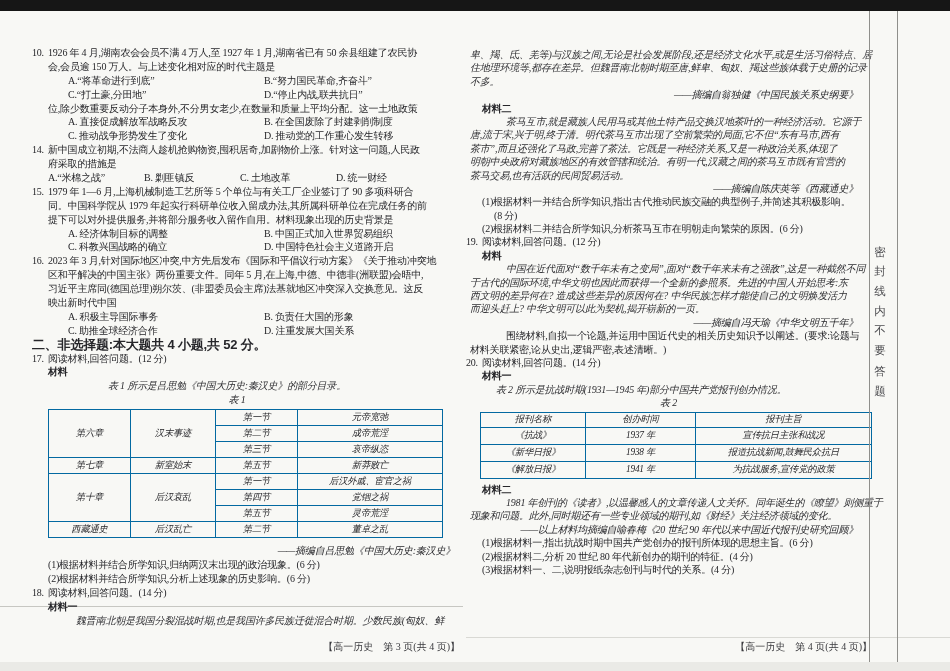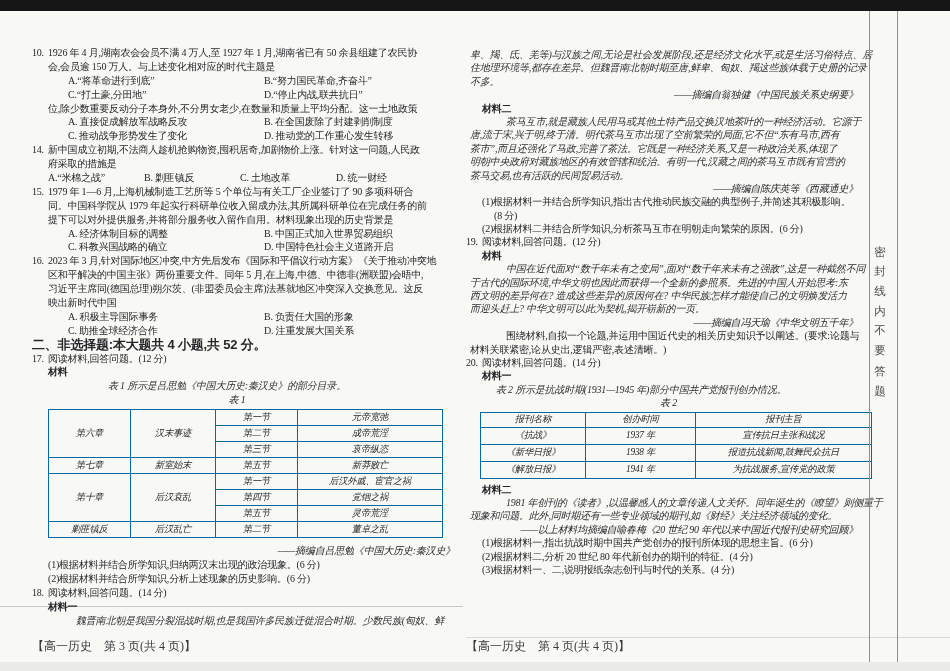--- a/index.html
+++ b/index.html
@@ -35,21 +35,21 @@
 
   table.exam{border-collapse:collapse;table-layout:fixed;background:transparent;}
   table.exam td,table.exam th{border:1px solid #0369a1;text-align:center;vertical-align:middle;
       font-size:9.3px;font-style:italic;font-weight:normal;padding:0;overflow:hidden;white-space:nowrap;}
   #table1{margin:2px 0 6px 16px;width:394px;}
   #table1 td{height:15px;}
   #table2{margin:2px 0 4px 14px;width:391px;}
   #table2 tr.hd td{height:14px;}
   #table2 td{height:16px;}
 
-  .footer{position:absolute;height:13px;line-height:13px;text-align:left;font-size:12px;color:#3a3a3e;z-index:3;}
+  .footer{position:absolute;height:13px;line-height:13px;text-align:right;font-size:10px;color:#3a3a3e;z-index:3;}
   .footerL{left:32px;top:640px;width:428px;}
   .footerR{left:466px;top:640px;width:406px;}
 
   .seal-line{position:absolute;top:11px;bottom:0;width:1px;background:#8f8f8b;}
   .seal-l{left:869px;}
   .seal-r{left:897px;}
   .seal-chars{position:absolute;left:872px;top:236px;writing-mode:vertical-rl;text-orientation:upright;
       letter-spacing:20px;font-size:11.5px;color:#4b4b4f;font-family:"Liberation Sans","DejaVu Sans",sans-serif;}
 
   .opt2 .o1{display:inline-block;width:196px;margin-left:20px;}
@@ -133,21 +133,21 @@
           </tr>
       <tr>
             <td>第四节</td>
             <td>党锢之祸</td>
           </tr>
       <tr>
             <td>第五节</td>
             <td>灵帝荒淫</td>
           </tr>
       <tr>
-            <td>剿匪镇反</td>
+            <td>西藏通史</td>
             <td>后汉乱亡</td>
             <td>第二节</td>
             <td>董卓之乱</td>
           </tr>
     </tbody>
       </table>
 
     <div class="ln attr">——摘编自吕思勉《中国大历史:秦汉史》</div>
     <div class="ln ind">(1)根据材料并结合所学知识,归纳两汉末出现的政治现象。(6 分)</div>
     <div class="ln ind">(2)根据材料并结合所学知识,分析上述现象的历史影响。(6 分)</div>

